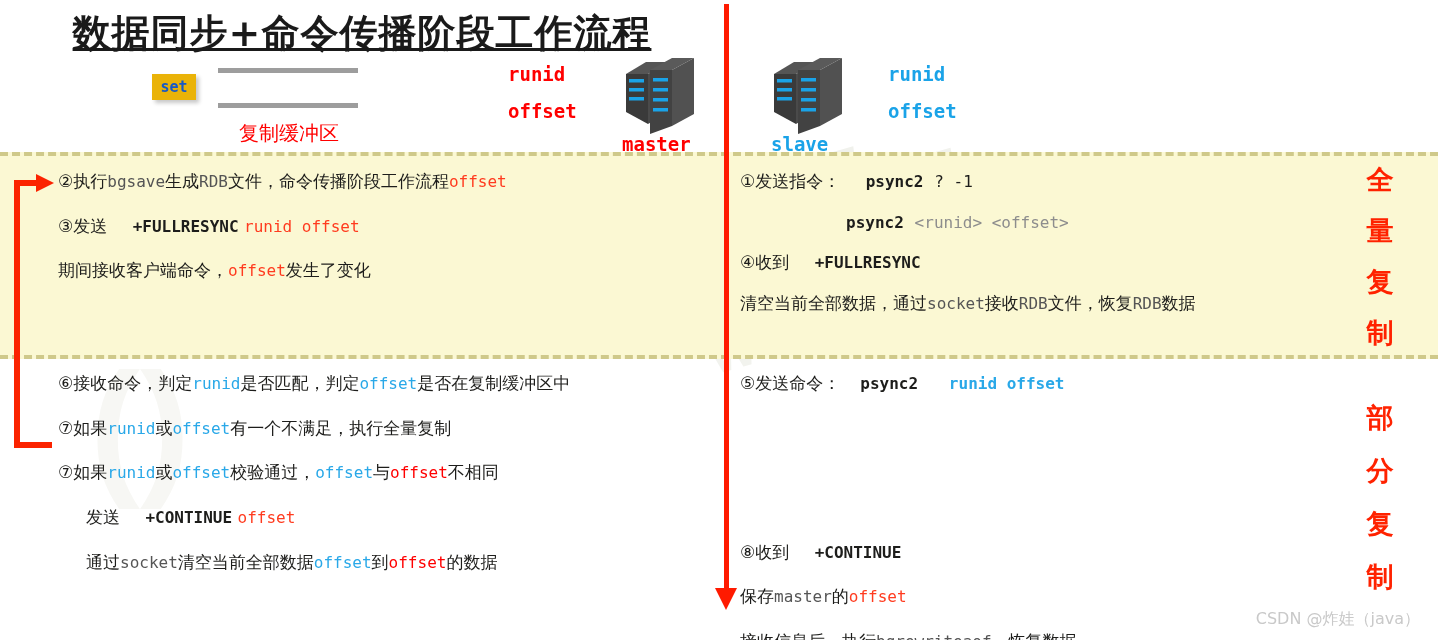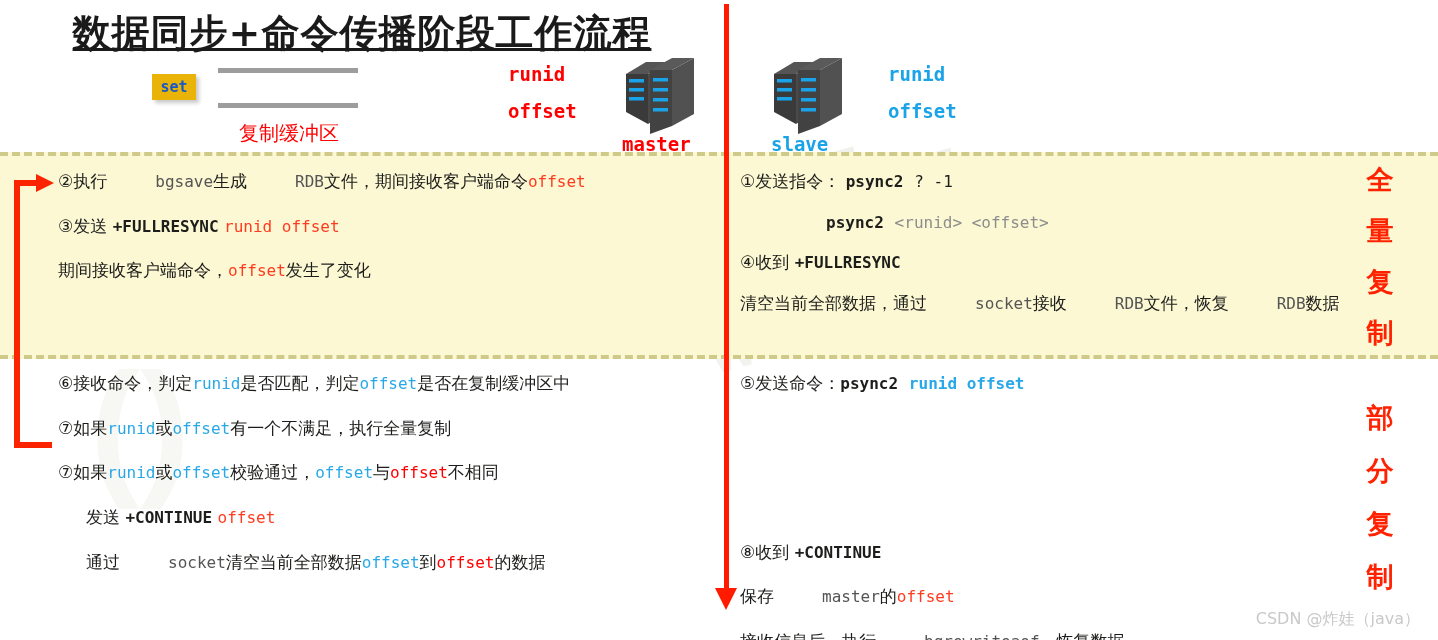--- a/index.html
+++ b/index.html
@@ -103,25 +103,25 @@
   #phase-part span{margin-bottom:26px;}
 
   
   .block{position:absolute;z-index:4;}
   .line{
     font-size:17px;color:#1d1d1b;white-space:nowrap;
     font-family:"DejaVu Sans","Liberation Sans",sans-serif;
     line-height:1.1;
   }
   .mono{font-family:"DejaVu Sans Mono","Liberation Mono",monospace;font-size:16px;}
-  .mono-b{font-family:"DejaVu Sans Mono","Liberation Mono",monospace;font-size:16px;font-weight:bold;}
+  .mono-b{font-family:"DejaVu Sans Mono","Liberation Mono",monospace;font-size:16px;font-weight:bold;margin-left:20px;}
   .red{color:#ff3b1f;}
   .red2{color:#ff0000;}
   .blue{color:#29a8e8;}
-  .grey{color:#555;margin-left:48px;}
+  .grey{color:#555;}
   .gry{color:#8d8d8d;}
 
   #lt-block{left:58px;top:172px;}
   #lt-block .line{margin-bottom:26px;}
   #lb-block{left:58px;top:374px;}
   #lb-block .line{margin-bottom:26px;}
 
   #rt-block{left:740px;top:172px;}
   #rt-block .line{margin-bottom:22px;}
   #rb-block{left:740px;top:374px;}
@@ -208,21 +208,21 @@
   <div id="center-line"></div>
   <div id="center-arrow"></div>
 
   <div id="fb-v"></div>
   <div id="fb-h-bottom"></div>
   <div id="fb-h-top"></div>
   <div id="fb-arrow"></div>
 
   <div class="block" id="lt-block">
     <div class="line">
-      <span>②执行</span><span class="mono grey">bgsave</span><span>生成</span><span class="mono grey">RDB</span><span>文件，期间接收客户端命令</span><span class="mono red">offset</span>
+      <span>②执行</span><span class="mono grey">bgsave</span><span>生成</span><span class="mono grey">RDB</span><span>文件，命令传播阶段工作流程</span><span class="mono red">offset</span>
     </div>
     <div class="line">
       <span>③发送</span>&nbsp;<span class="mono-b">+FULLRESYNC</span>&nbsp;<span class="mono red">runid offset</span>
     </div>
     <div class="line">
       <span>期间接收客户端命令，</span><span class="mono red">offset</span><span>发生了变化</span>
     </div>
   </div>
 
   <div class="block" id="lb-block">

